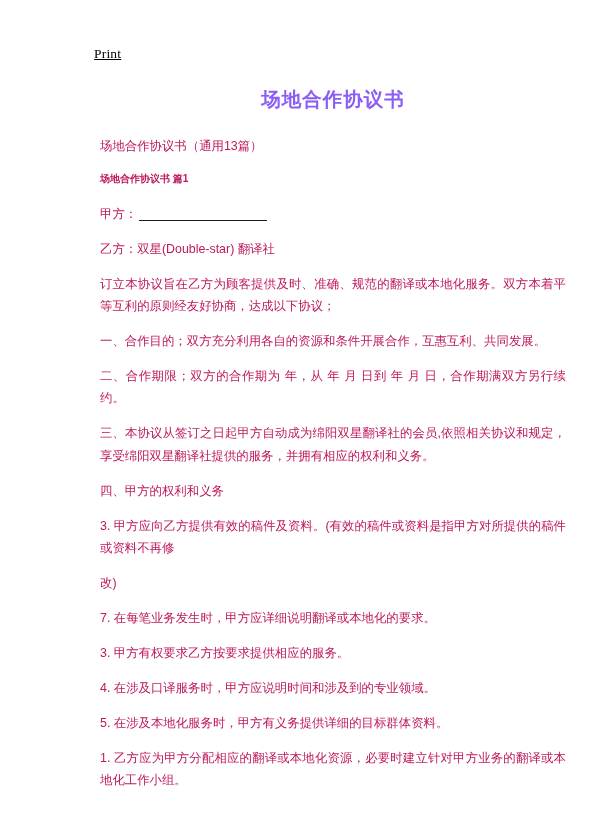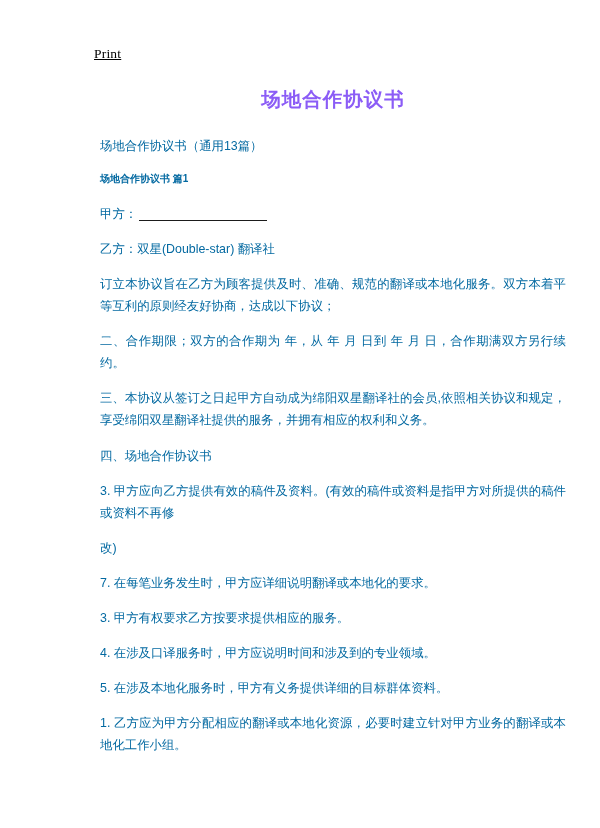--- a/index.html
+++ b/index.html
@@ -39,21 +39,21 @@
     margin: 10px 0 22px 0;
     color: #8b5cf6;
   }
   .body-block {
     padding: 0 8px 0 8px;
   }
   p {
     margin: 0 0 13px 0;
     font-size: 12.4px;
     line-height: 1.78;
-    color: #0369a1;
+    color: #be185d;
     text-align: justify;
   }
   p.sub-title {
     font-weight: bold;
     font-size: 10px;
     margin-bottom: 15px;
   }
   .blank-line {
     display: inline-block;
     border-bottom: 1.2px solid #1b1b1b;
@@ -75,23 +75,24 @@
 
     <p>场地合作协议书（通用13篇）</p>
 
     <p class="sub-title">场地合作协议书 篇1</p>
 
     <p><span>甲方：</span><span class="blank-line"></span></p>
 
     <p>乙方：双星(Double-star) 翻译社</p>
 
     <p>订立本协议旨在乙方为顾客提供及时、准确、规范的翻译或本地化服务。双方本着平等互利的原则经友好协商，达成以下协议；</p>
+    <p>一、合作目的；双方充分利用各自的资源和条件开展合作，互惠互利、共同发展。</p>
     <p>二、合作期限；双方的合作期为 年，从 年 月 日到 年 月 日，合作期满双方另行续约。</p>
     <p>三、本协议从签订之日起甲方自动成为绵阳双星翻译社的会员,依照相关协议和规定，享受绵阳双星翻译社提供的服务，并拥有相应的权利和义务。</p>
-    <p>四、场地合作协议书</p>
+    <p>四、甲方的权利和义务</p>
     <p>3. 甲方应向乙方提供有效的稿件及资料。(有效的稿件或资料是指甲方对所提供的稿件或资料不再修</p>
     <p>改)</p>
     <p>7. 在每笔业务发生时，甲方应详细说明翻译或本地化的要求。</p>
     <p>3. 甲方有权要求乙方按要求提供相应的服务。</p>
     <p>4. 在涉及口译服务时，甲方应说明时间和涉及到的专业领域。</p>
     <p>5. 在涉及本地化服务时，甲方有义务提供详细的目标群体资料。</p>
     <p>1. 乙方应为甲方分配相应的翻译或本地化资源，必要时建立针对甲方业务的翻译或本地化工作小组。</p>
 
   </div>
 </div>

